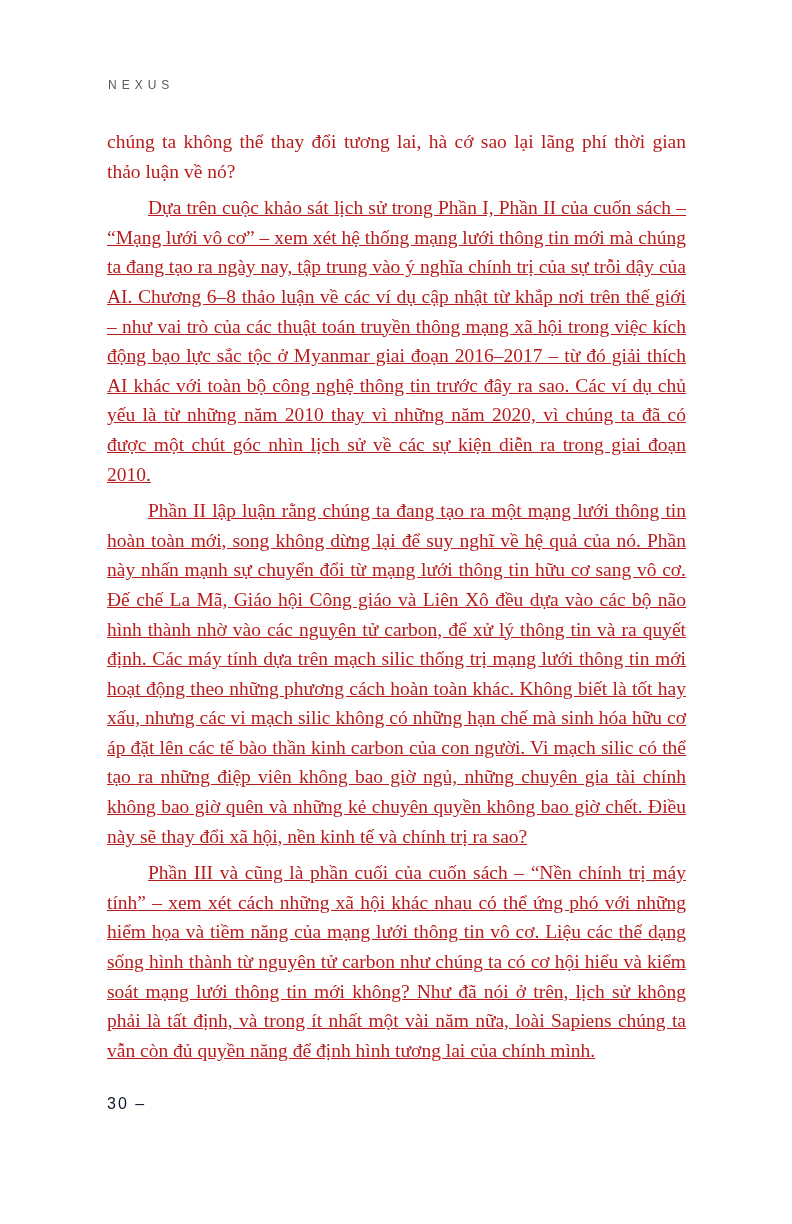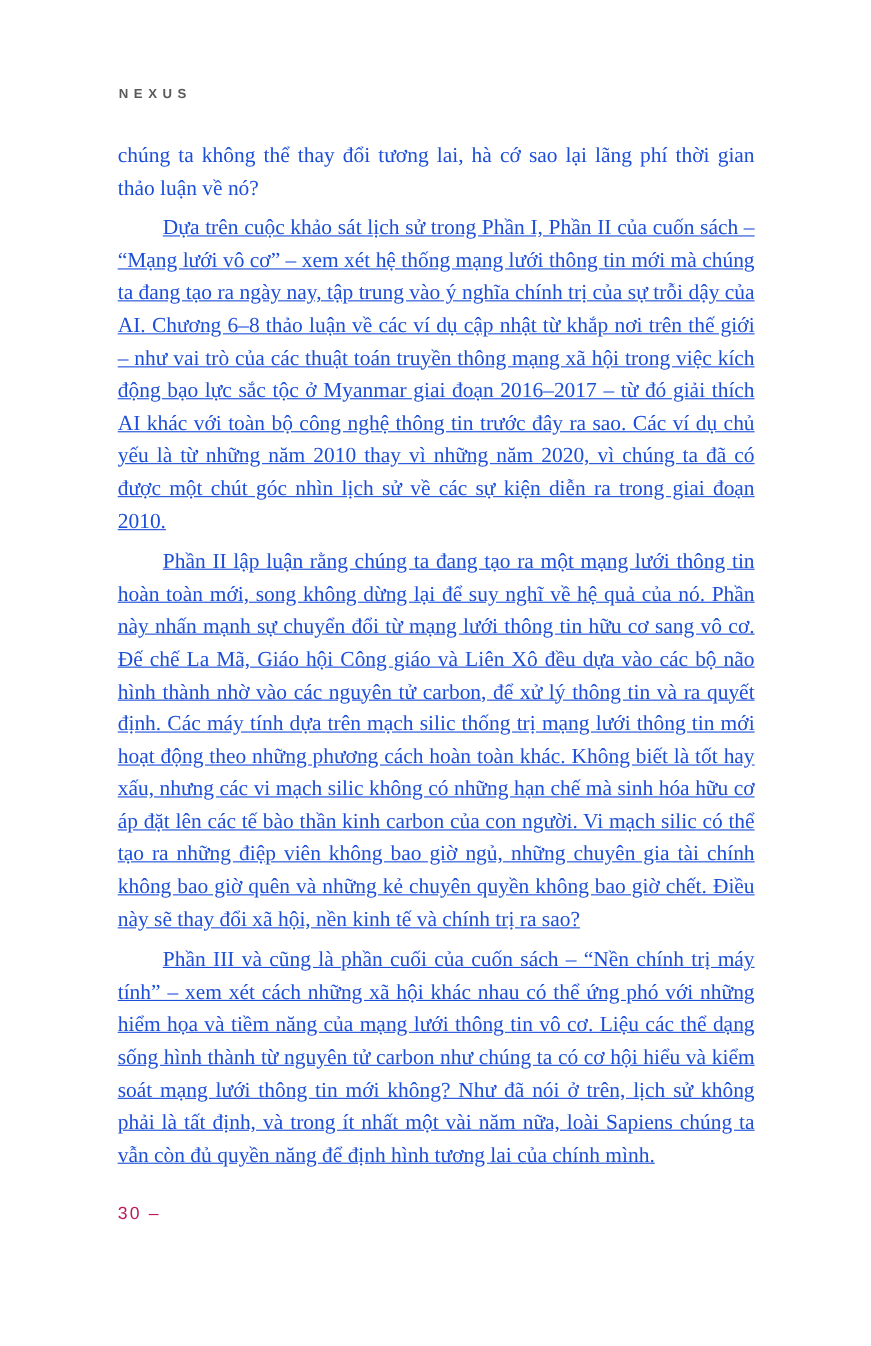--- a/index.html
+++ b/index.html
@@ -13,50 +13,50 @@
     height: 1224px;
     background: #ffffff;
     overflow: hidden;
   }
   .running-head {
     position: absolute;
     left: 108px;
     top: 78px;
     font-family: "Liberation Sans", sans-serif;
     font-size: 12px;
-    font-weight: 700;
+    font-weight: 400;
     letter-spacing: 5px;
     color: #5a5a5a;
   }
   .body-text {
     position: absolute;
     left: 107px;
     top: 127px;
     width: 579px;
     font-family: "Liberation Serif", serif;
     font-size: 19.5px;
     line-height: 29.6px;
-    color: #1d4ed8;
+    color: #b91c1c;
     text-align: justify;
   }
   .body-text p {
     margin: 0 0 7px 0;
   }
   .body-text p.indented {
     text-indent: 41px;
     text-decoration: underline;
   }
   .page-number {
     position: absolute;
     left: 107px;
     top: 1095px;
     font-family: "Liberation Sans", sans-serif;
     font-size: 16px;
     letter-spacing: 2px;
-    color: #be185d;
+    color: #0f172a;
   }
 </style>
 </head>
 <body>
 
 <div class="page">
 
   <div class="running-head">NEXUS</div>
 
   <div class="body-text">

